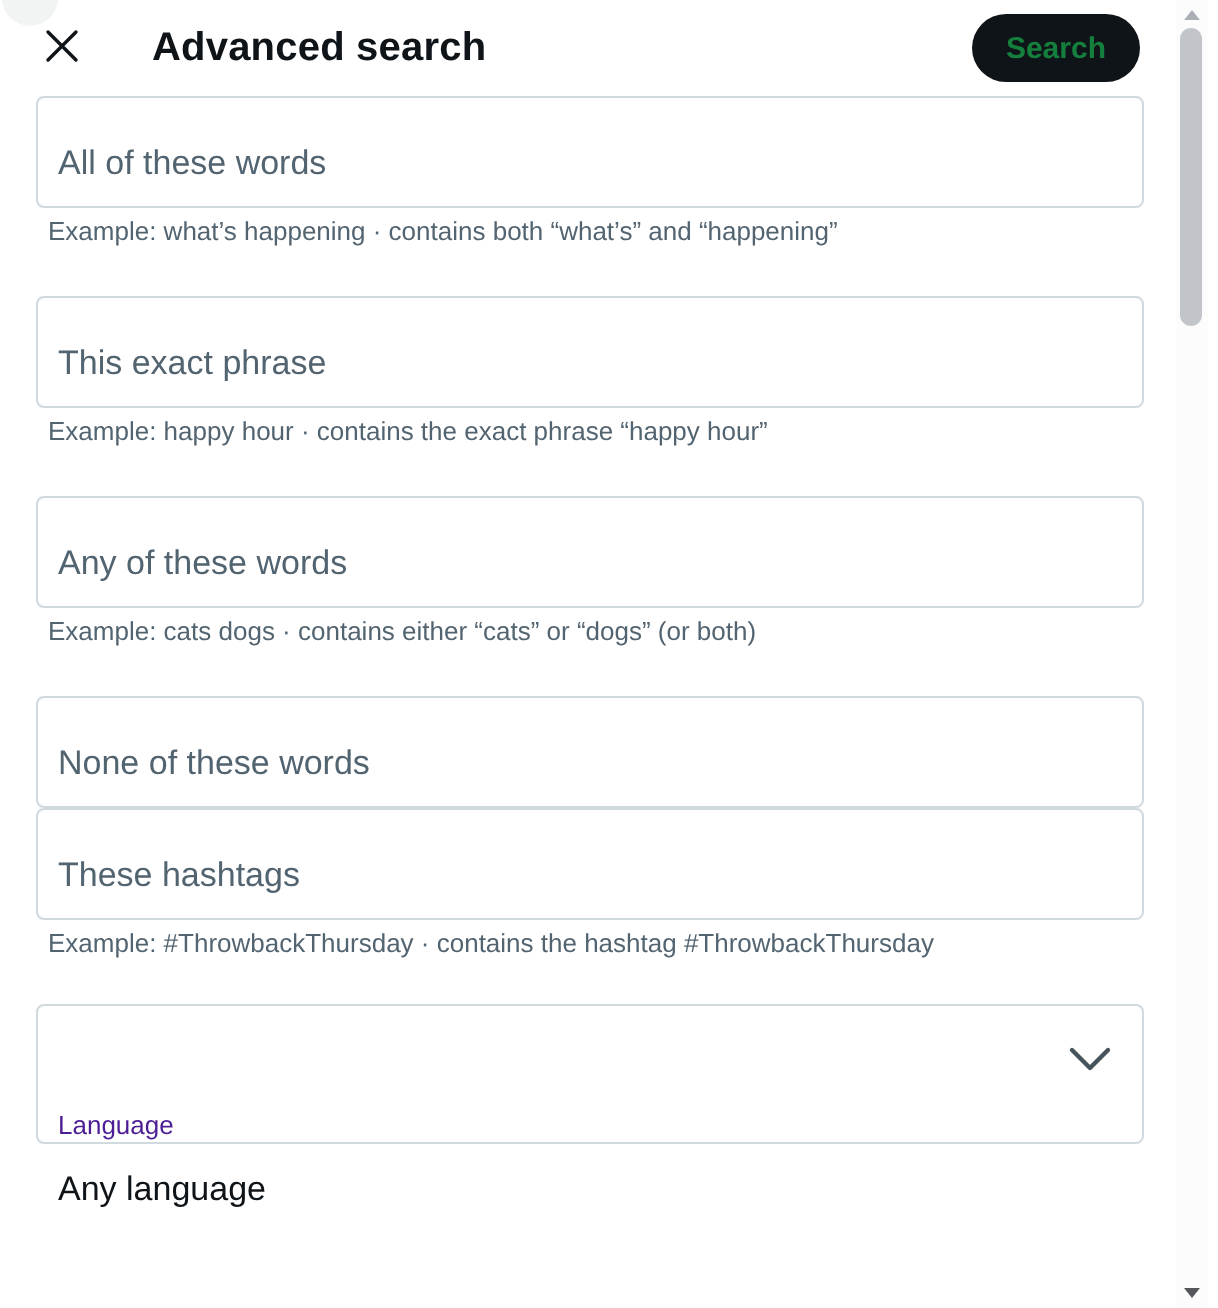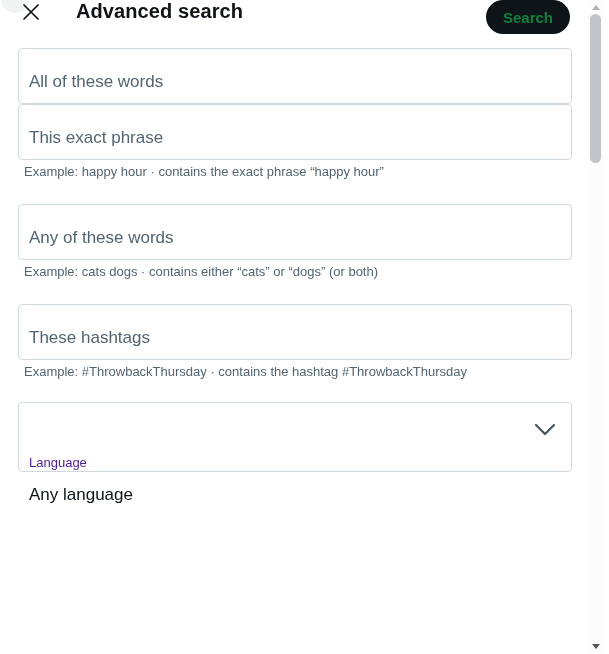--- a/index.html
+++ b/index.html
@@ -24,21 +24,21 @@
 
   .content {
     position: absolute;
     left: 0; top: 0;
     width: 588px;
   }
 
   
   .topbar {
     display: flex;
-    align-items: flex-start;
+    align-items: center;
     height: 48px;
     padding: 0 18px;
   }
   .close-btn {
     width: 26px; height: 26px;
     display: flex; align-items: center; justify-content: center;
     background: transparent; border: none; cursor: pointer;
   }
   .modal-title {
     margin-left: 32px;
@@ -166,37 +166,41 @@
       <button class="search-btn">Search</button>
     </div>
 
     <div class="fields-wrap">
 
 
       <div class="field-group">
         <div class="input-box">
           <input type="text" placeholder="All of these words" style="">
         </div>
+        <div class="example">Example: what’s happening · contains both “what’s” and “happening”</div>
       </div>
 
       <div class="field-group">
         <div class="input-box">
           <input type="text" placeholder="This exact phrase" style="">
         </div>
         <div class="example">Example: happy hour · contains the exact phrase “happy hour”</div>
       </div>
 
       <div class="field-group">
         <div class="input-box">
           <input type="text" placeholder="Any of these words" style="">
         </div>
         <div class="example">Example: cats dogs · contains either “cats” or “dogs” (or both)</div>
       </div>
 
       <div class="field-group">
+        <div class="input-box">
+          <input type="text" placeholder="None of these words" style="">
+        </div>
       </div>
 
       <div class="field-group">
         <div class="input-box">
           <input type="text" placeholder="These hashtags" style="">
         </div>
         <div class="example">Example: #ThrowbackThursday · contains the hashtag #ThrowbackThursday</div>
       </div>
 
       <div class="lang-box">

